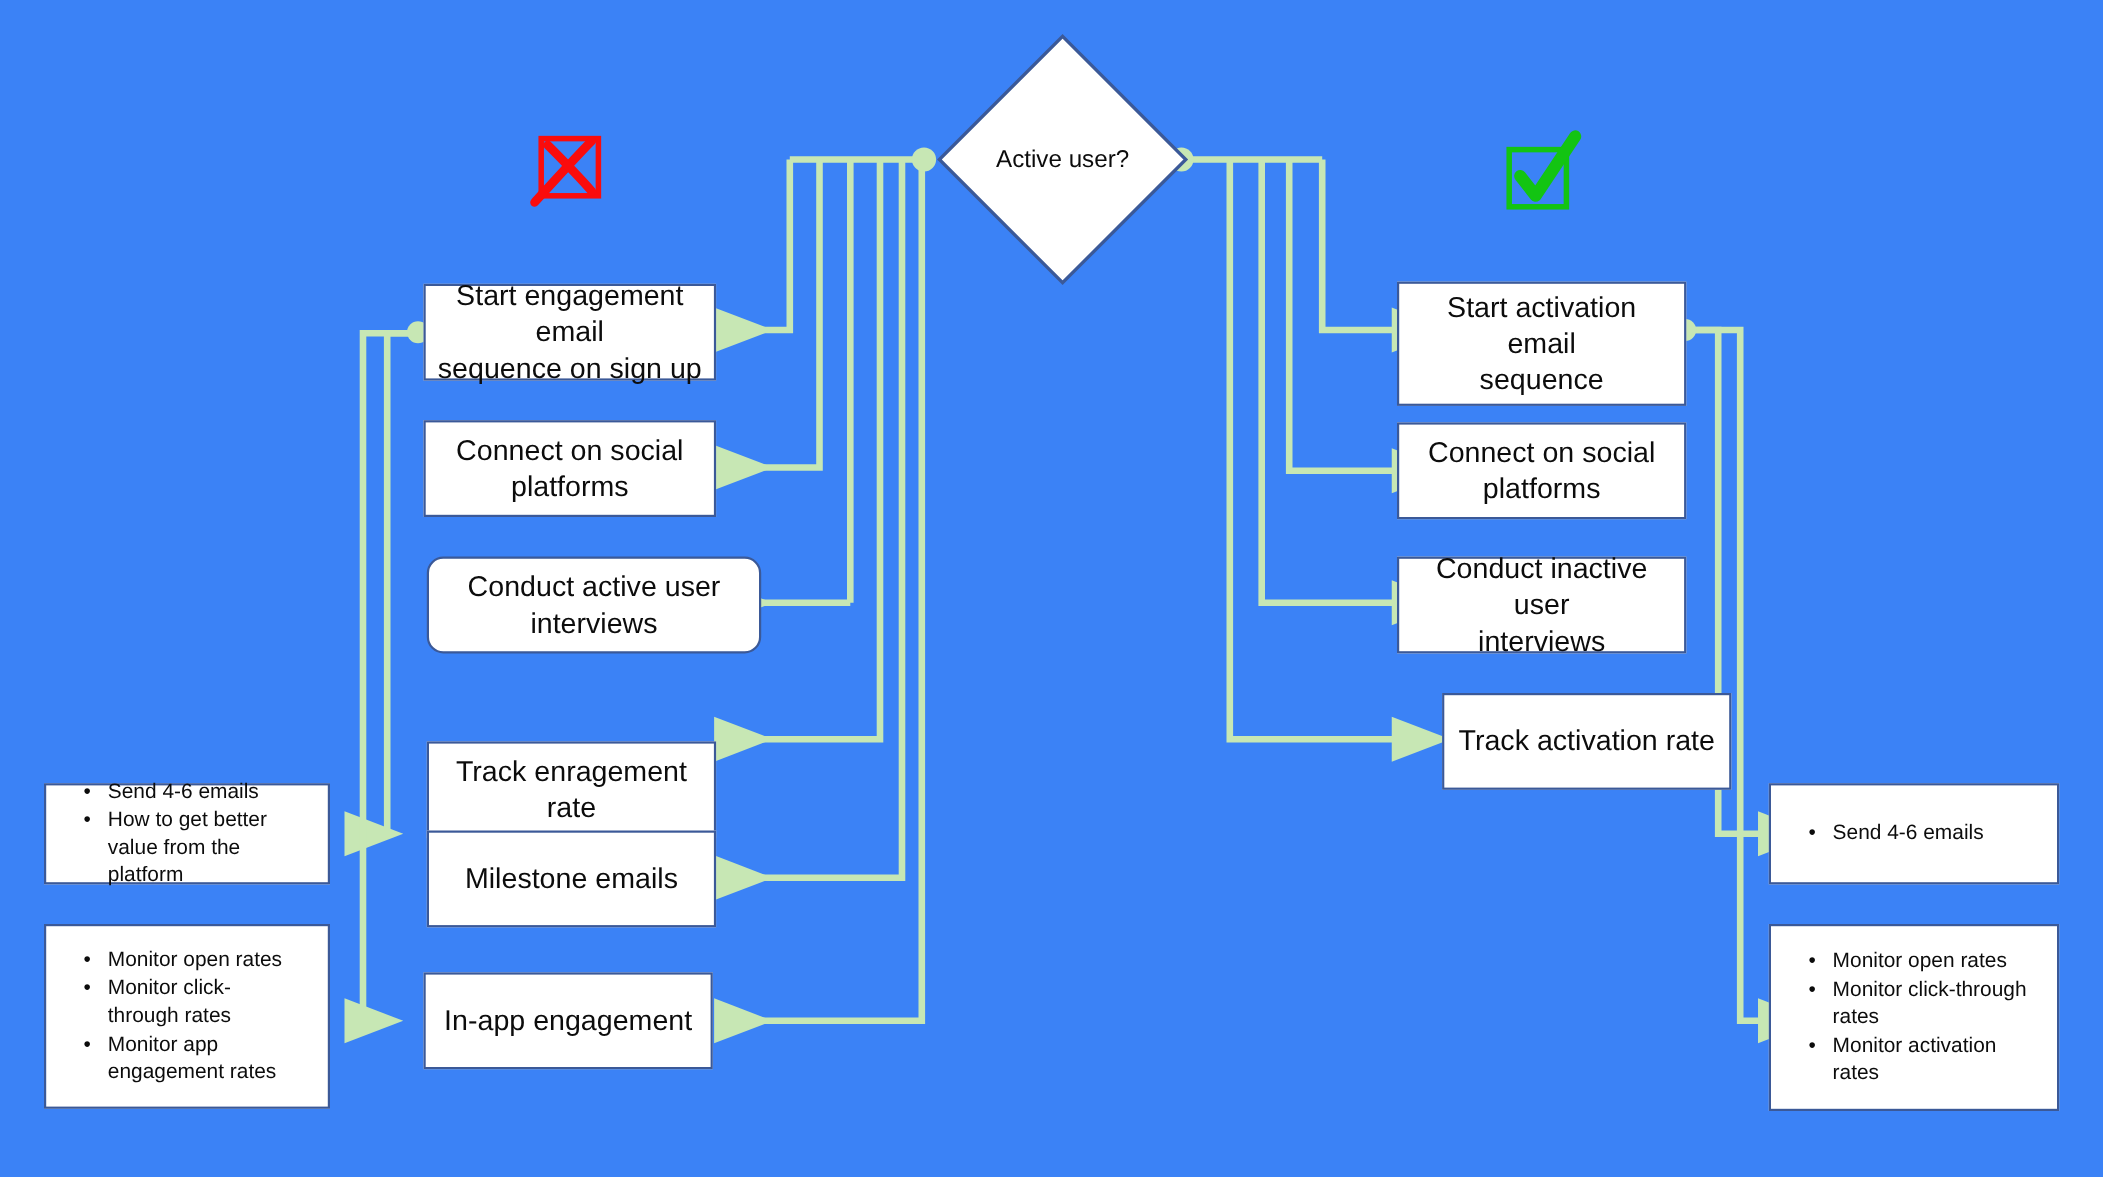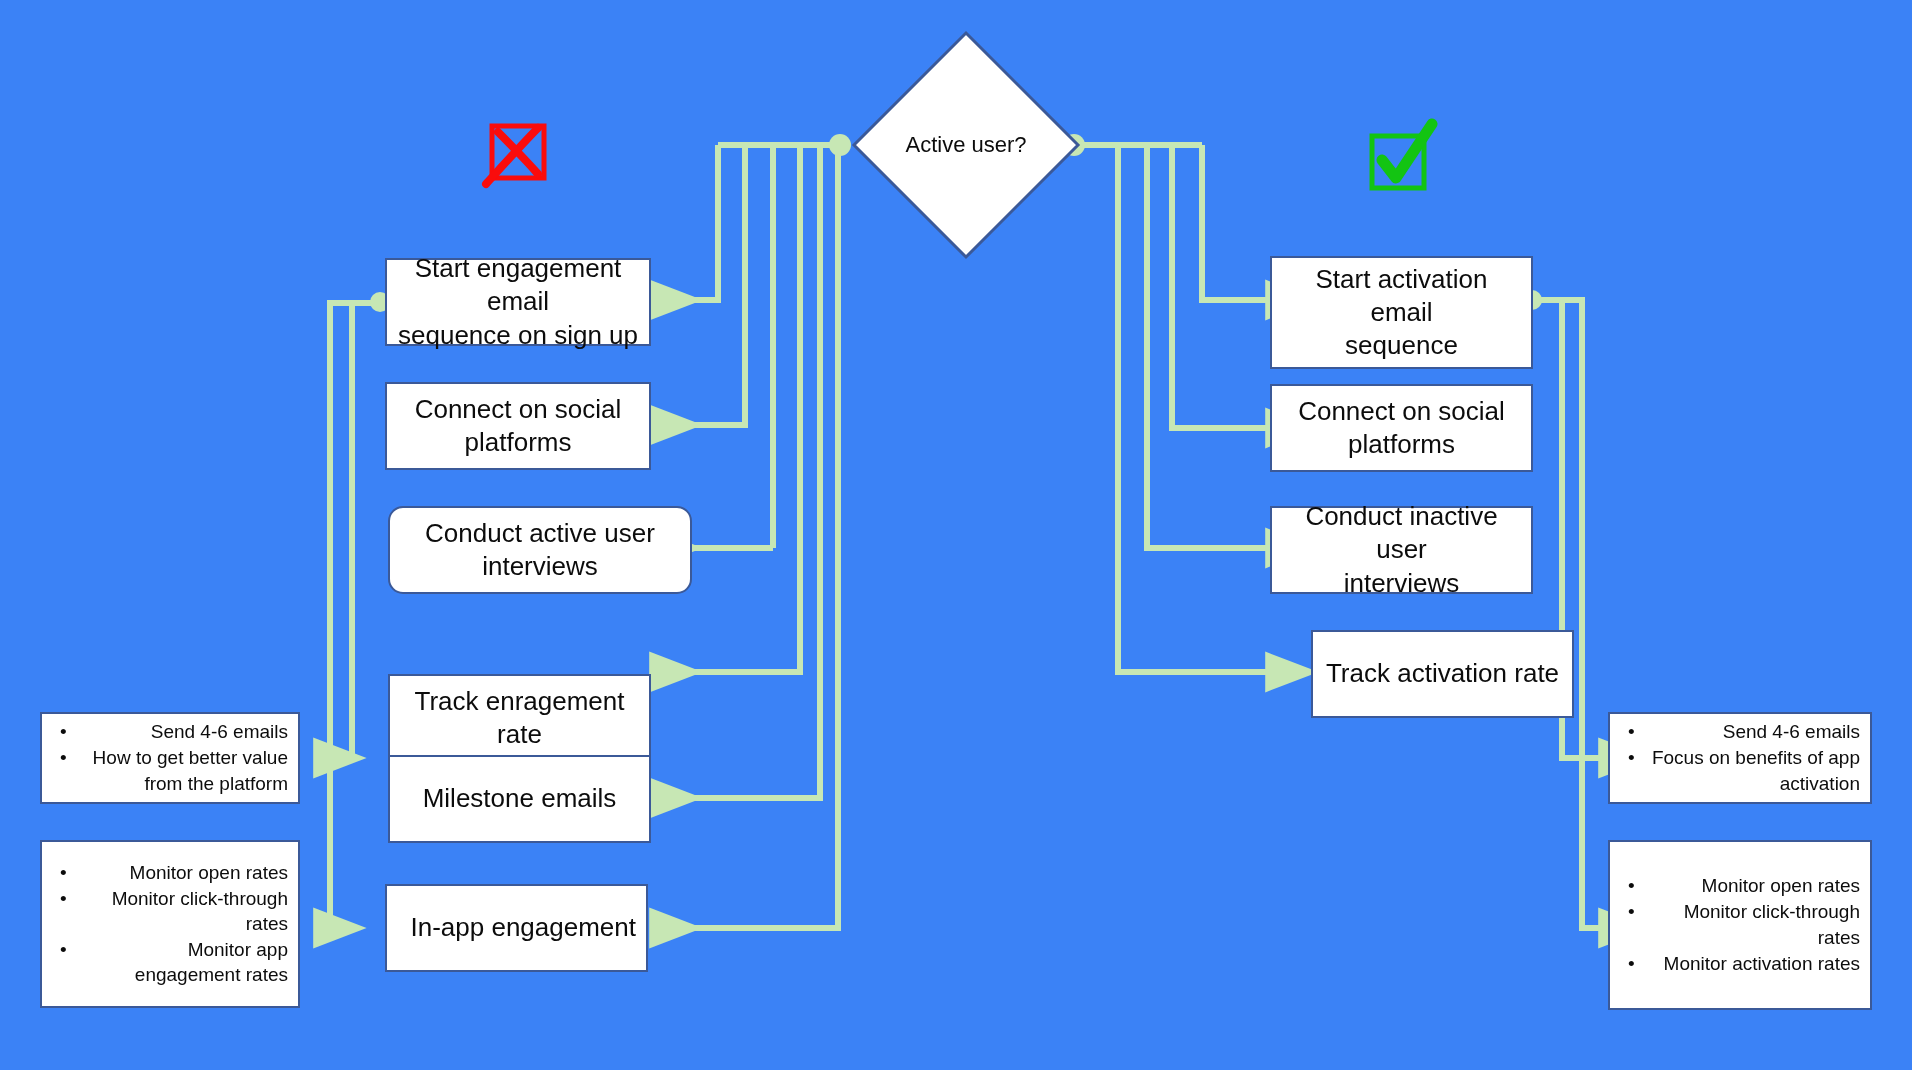--- a/index.html
+++ b/index.html
@@ -45,25 +45,24 @@
     border: 2px solid #3b5998;
     box-sizing: border-box;
     display: flex;
     align-items: center;
     color: #0c0c0c;
     font-size: 19px;
     line-height: 1.32;
     z-index: 3;
   }
   .bulletbox ul {
-    margin: 0;
+    margin: 16px;
     padding: 0 10px 0 40px;
     list-style: none;
     width: 100%;
-    text-align: right;
   }
   .bulletbox li {
     position: relative;
     margin: 0 0 1px 0;
   }
   .bulletbox li:before {
     content: "\2022";
     position: absolute;
     left: -22px;
     top: 0;
@@ -207,21 +206,21 @@
       <span>Track enragement rate</span>
     </div>
   </div>
 
   <div class="node" style="left:388px; top:755px; width:263px; height:88px;">
     <div>
       <span>Milestone emails</span>
     </div>
   </div>
 
-  <div class="node" style="left:385px; top:884px; width:263px; height:88px;justify-content:flex-end;">
+  <div class="node" style="left:385px; top:884px; width:263px; height:88px;">
     <div>
       <span>In-app engagement</span>
     </div>
   </div>
 
   <div class="node" style="left:1270px; top:256px; width:263px; height:113px;justify-content:flex-end;">
     <div>
       <span>Start activation email</span>
       <span>sequence</span>
     </div>
@@ -258,21 +257,20 @@
     <ul>
       <li>Monitor open rates</li>
       <li>Monitor click-through rates</li>
       <li>Monitor app engagement rates</li>
     </ul>
   </div>
 
   <div class="bulletbox" style="left:1608px; top:712px; width:264px; height:92px;">
     <ul>
       <li>Send 4-6 emails</li>
-      <li>Focus on benefits of app activation</li>
     </ul>
   </div>
 
   <div class="bulletbox" style="left:1608px; top:840px; width:264px; height:170px;">
     <ul>
       <li>Monitor open rates</li>
       <li>Monitor click-through rates</li>
       <li>Monitor activation rates</li>
     </ul>
   </div>

